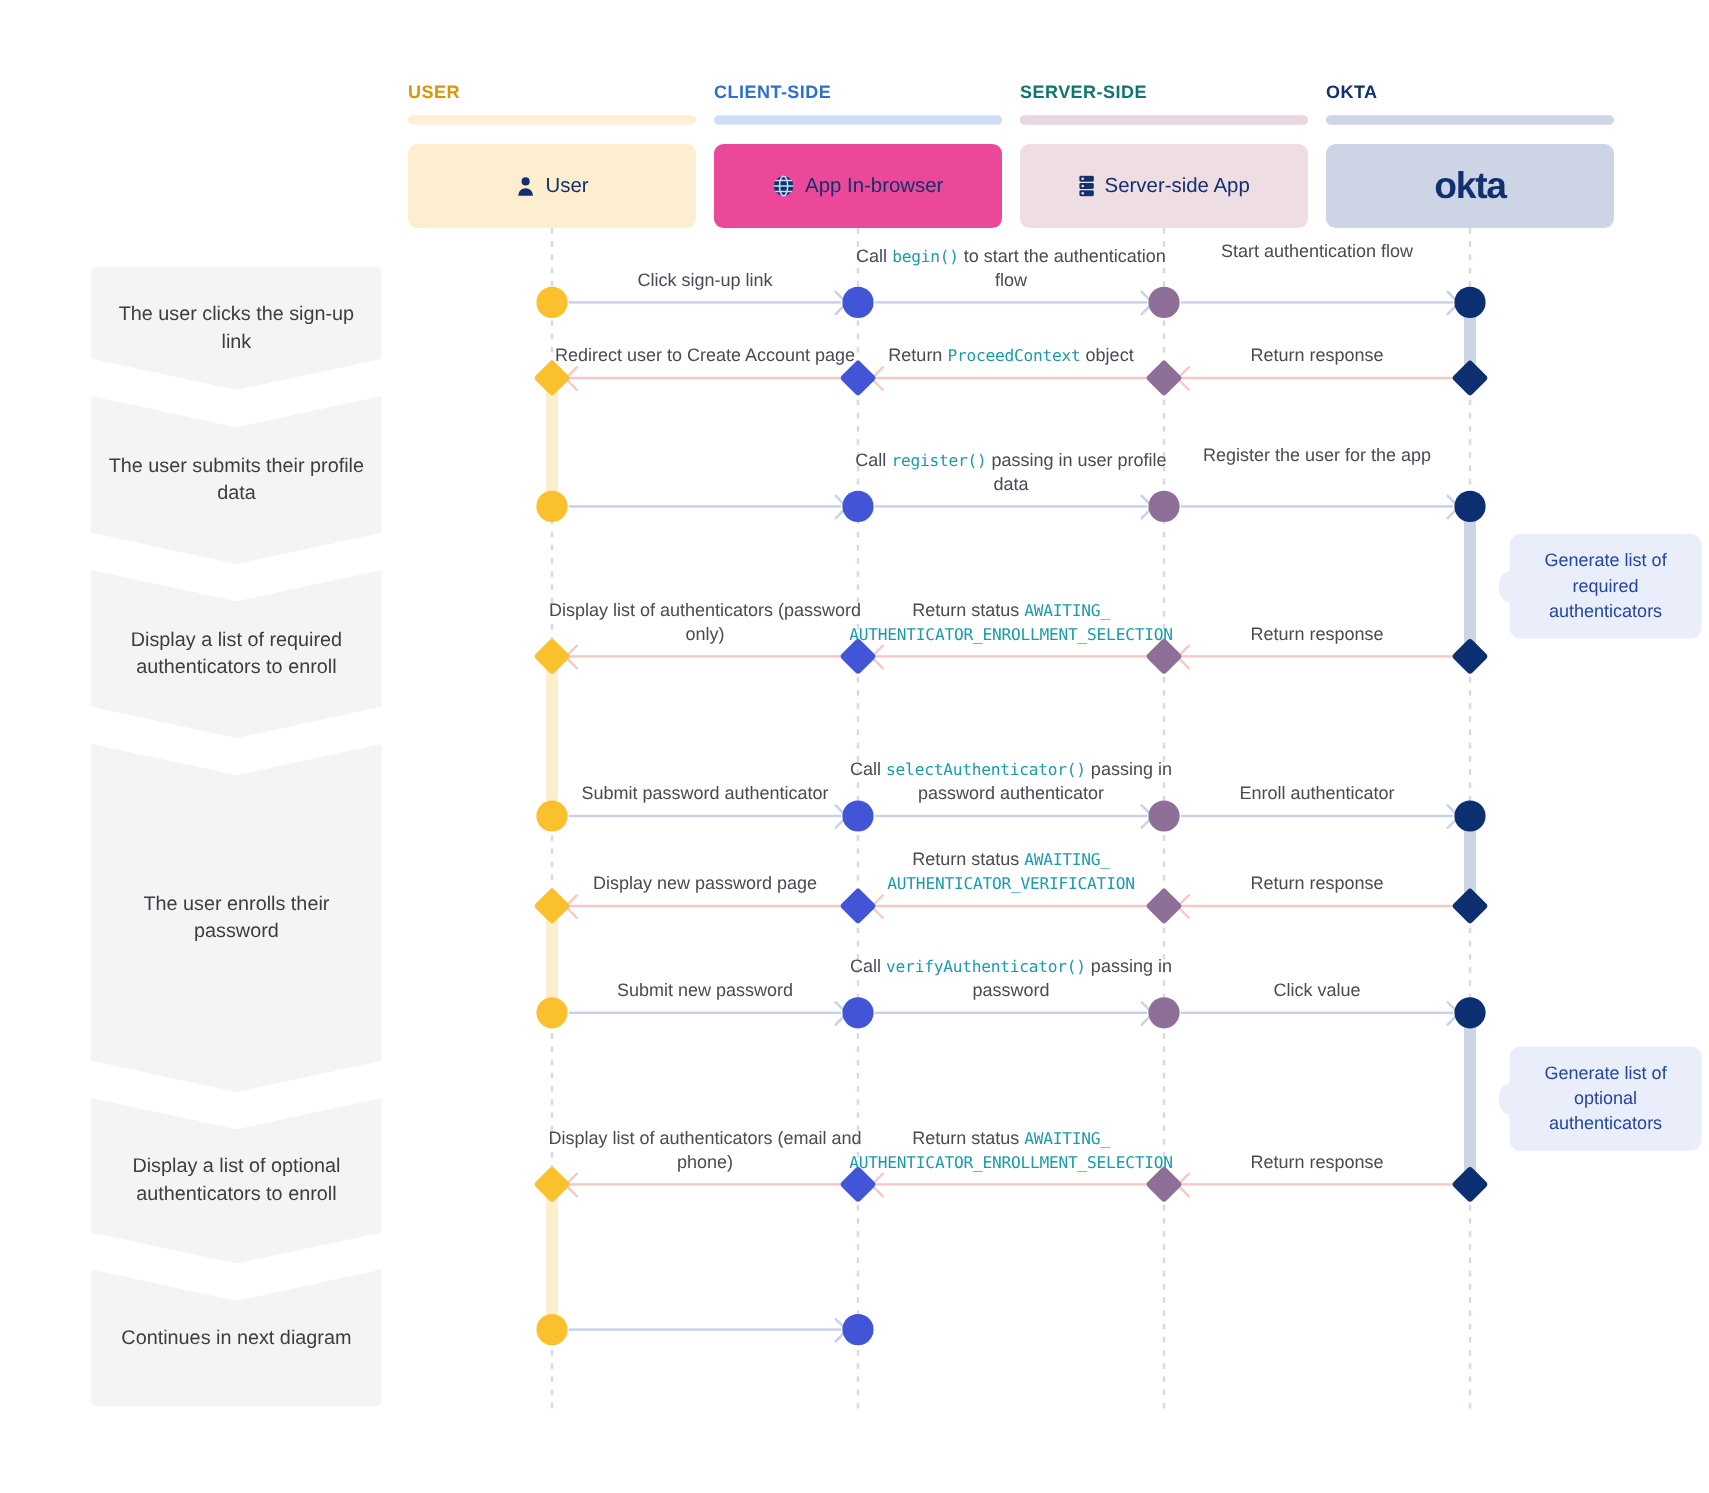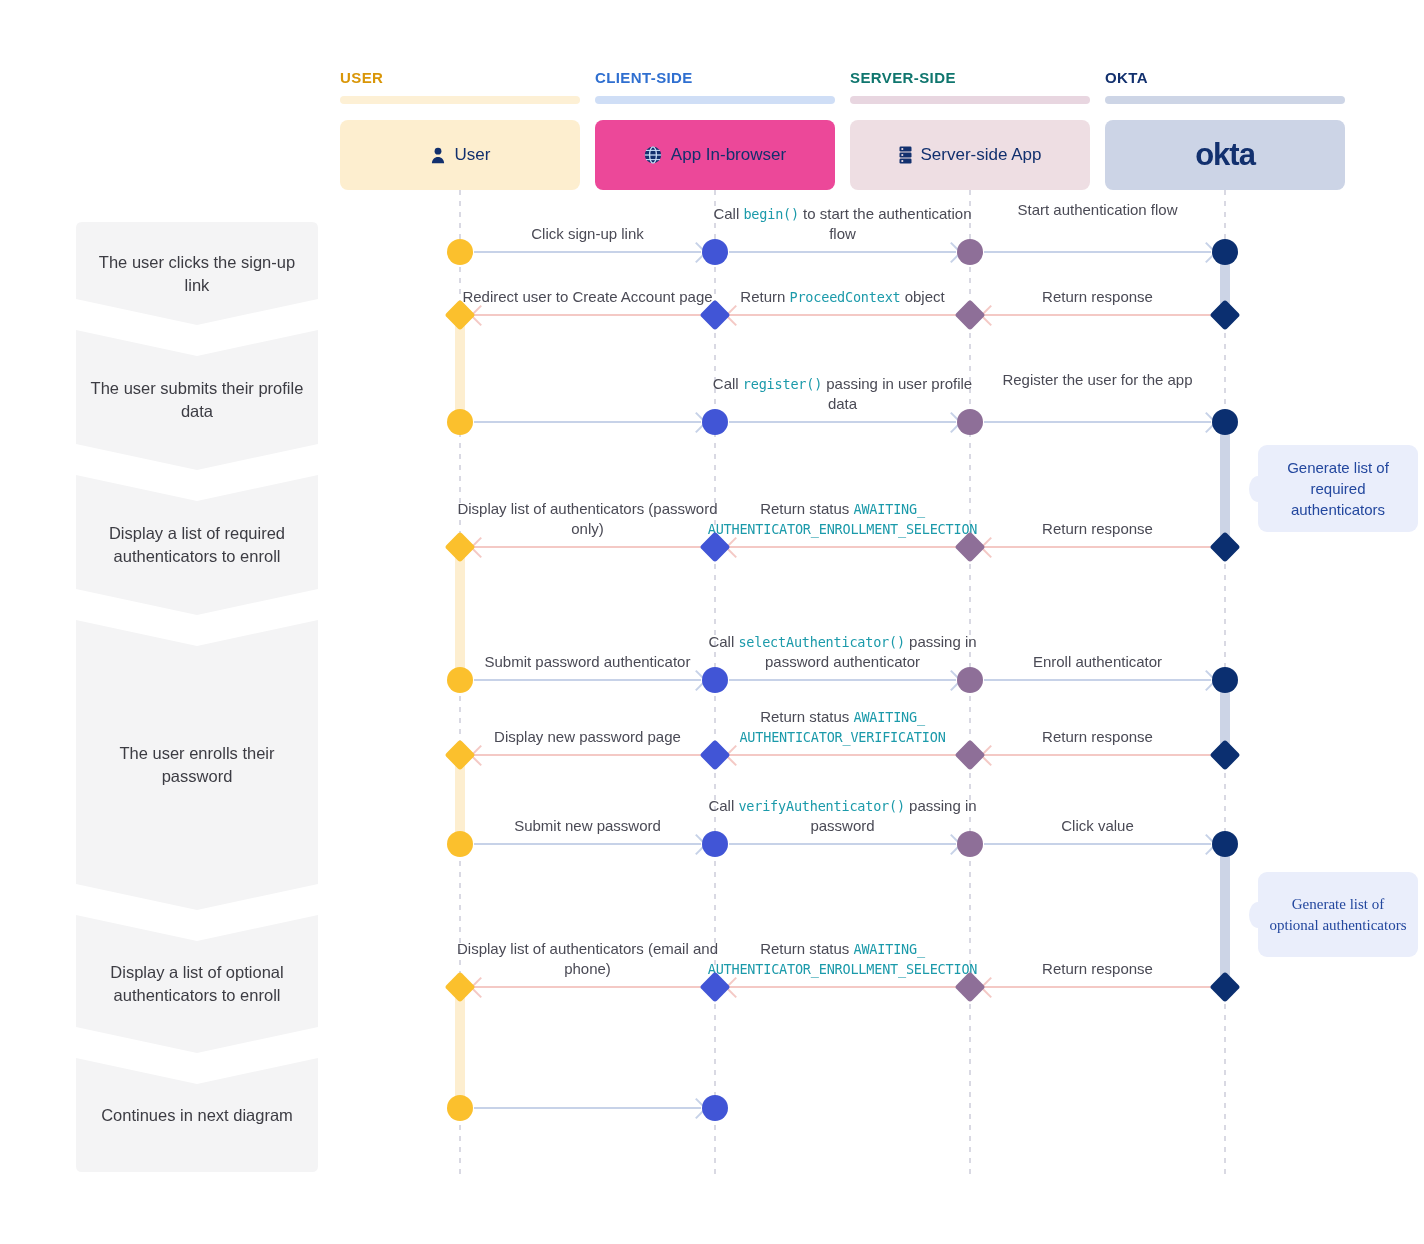--- a/index.html
+++ b/index.html
@@ -310,17 +310,17 @@
     <div class="node diamond" style="left: 1214px; top: 976px; width: 22px; height: 22px; background: rgb(11, 47, 112);"></div>
     <div class="node diamond" style="left: 959px; top: 976px; width: 22px; height: 22px; background: rgb(142, 111, 152);"></div>
     <div class="node diamond" style="left: 704px; top: 976px; width: 22px; height: 22px; background: rgb(65, 85, 214);"></div>
     <div class="node diamond" style="left: 449px; top: 976px; width: 22px; height: 22px; background: rgb(251, 192, 45);"></div>
     <div class="node circle" style="left: 447px; top: 1095px; width: 26px; height: 26px; background: rgb(251, 192, 45);"></div>
     <div class="node circle" style="left: 702px; top: 1095px; width: 26px; height: 26px; background: rgb(65, 85, 214);"></div>
     <div class="callout" style="left: 1258px; top: 445px; min-height: 85px;">
       <div class="notch"></div>
       <div>Generate list of required authenticators</div>
     </div>
-    <div class="callout" style="left: 1258px; top: 872px; min-height: 85px; font-family: Liberation Serif, serif;">
+    <div class="callout" style="left: 1258px; top: 872px; min-height: 85px;">
       <div class="notch"></div>
       <div>Generate list of optional authenticators</div>
     </div>
   </div>
 
 </body></html>

